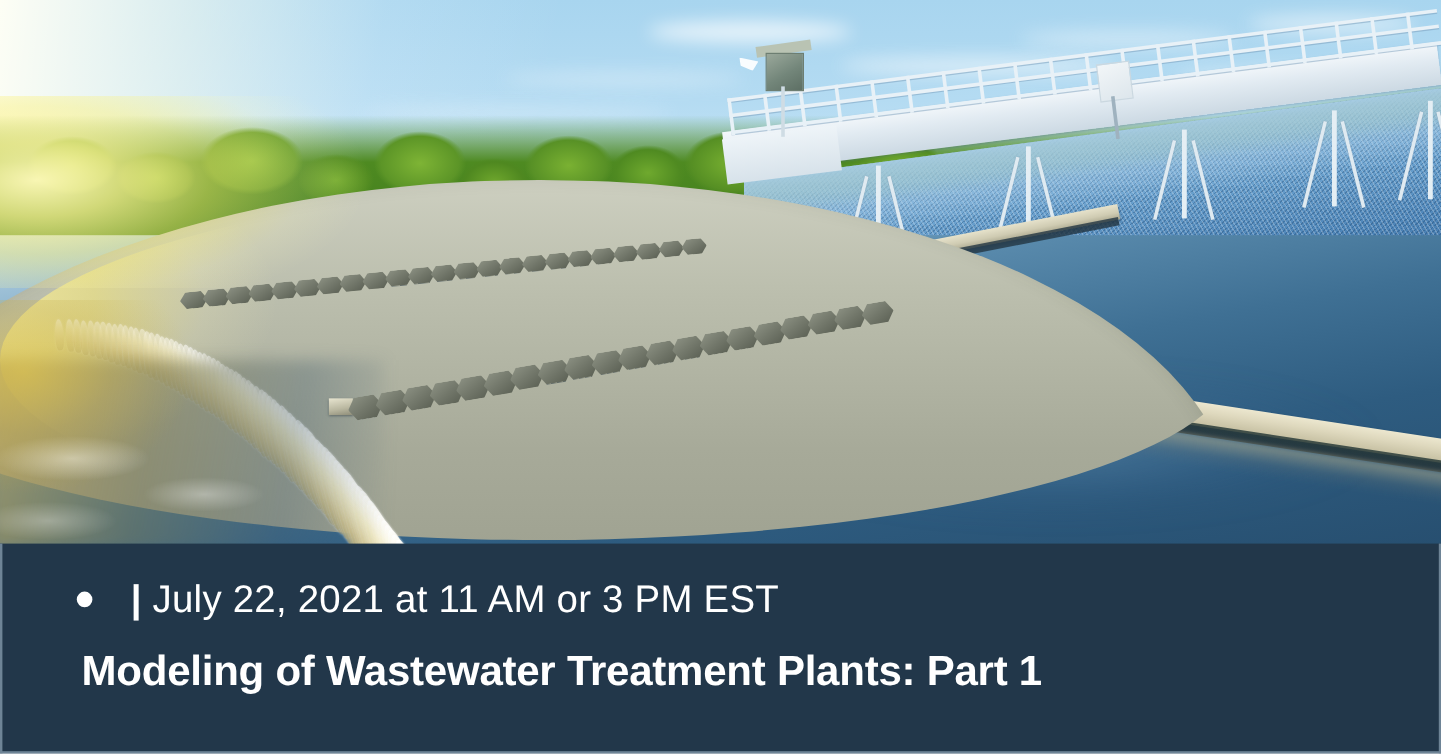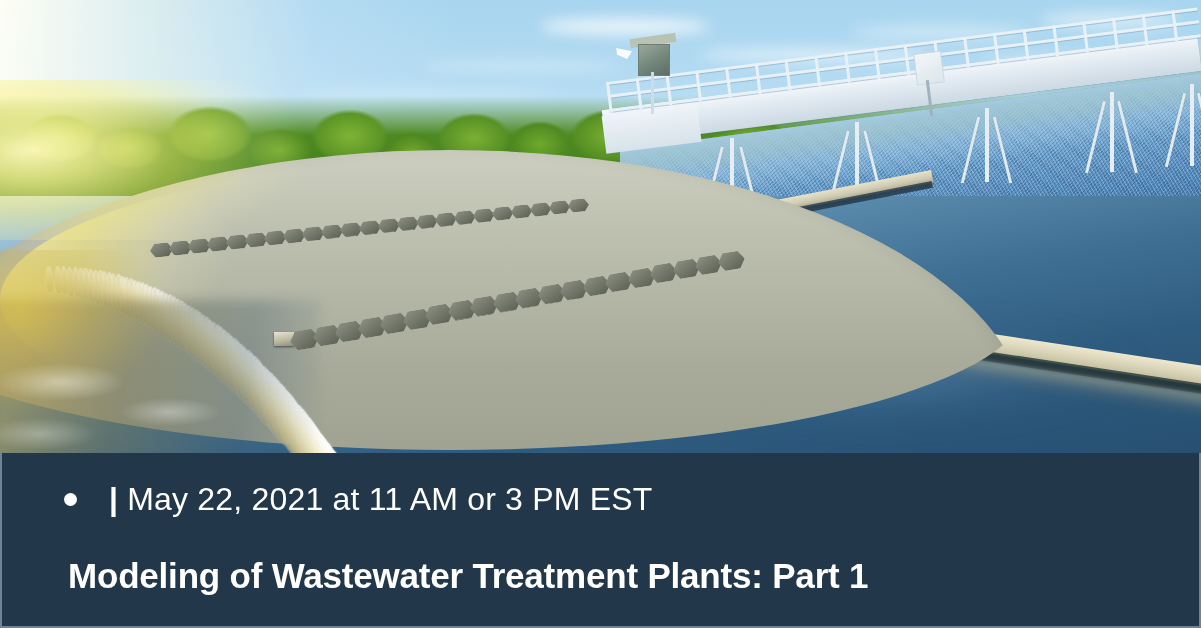--- a/index.html
+++ b/index.html
@@ -286,21 +286,21 @@
     white-space:nowrap;
   }
   .bullet{
     width:13px;height:13px;border-radius:50%;background:#ffffff;
     display:inline-block;margin-right:22px;flex:0 0 auto;
   }
   .kicker-sep{
     font-weight:700;padding:0 9px 0 10px;
   }
   .title{
-    position:absolute;left:66px;top:103px;
+    position:absolute;left:66px;top:87px;
     color:#ffffff;
     font-size:35px;font-weight:700;letter-spacing:-.2px;
     white-space:nowrap;
   }
 </style>
 </head>
 <body>
 
 <div class="banner">
 
@@ -524,19 +524,19 @@
       </div>
 
     <div class="tree-sun"></div>
   </div>
 
   <div class="caption">
 
     <div class="kicker">
       <span class="bullet"></span>
       <span class="kicker-sep">|</span>
-      <span>May 22, 2021 at 11 AM or 3 PM EST</span>
+      <span>July 22, 2021 at 11 AM or 3 PM EST</span>
     </div>
 
     <div class="title">Modeling of Wastewater Treatment Plants: Part 1</div>
   </div>
 
 </div>
 
 </body></html>

